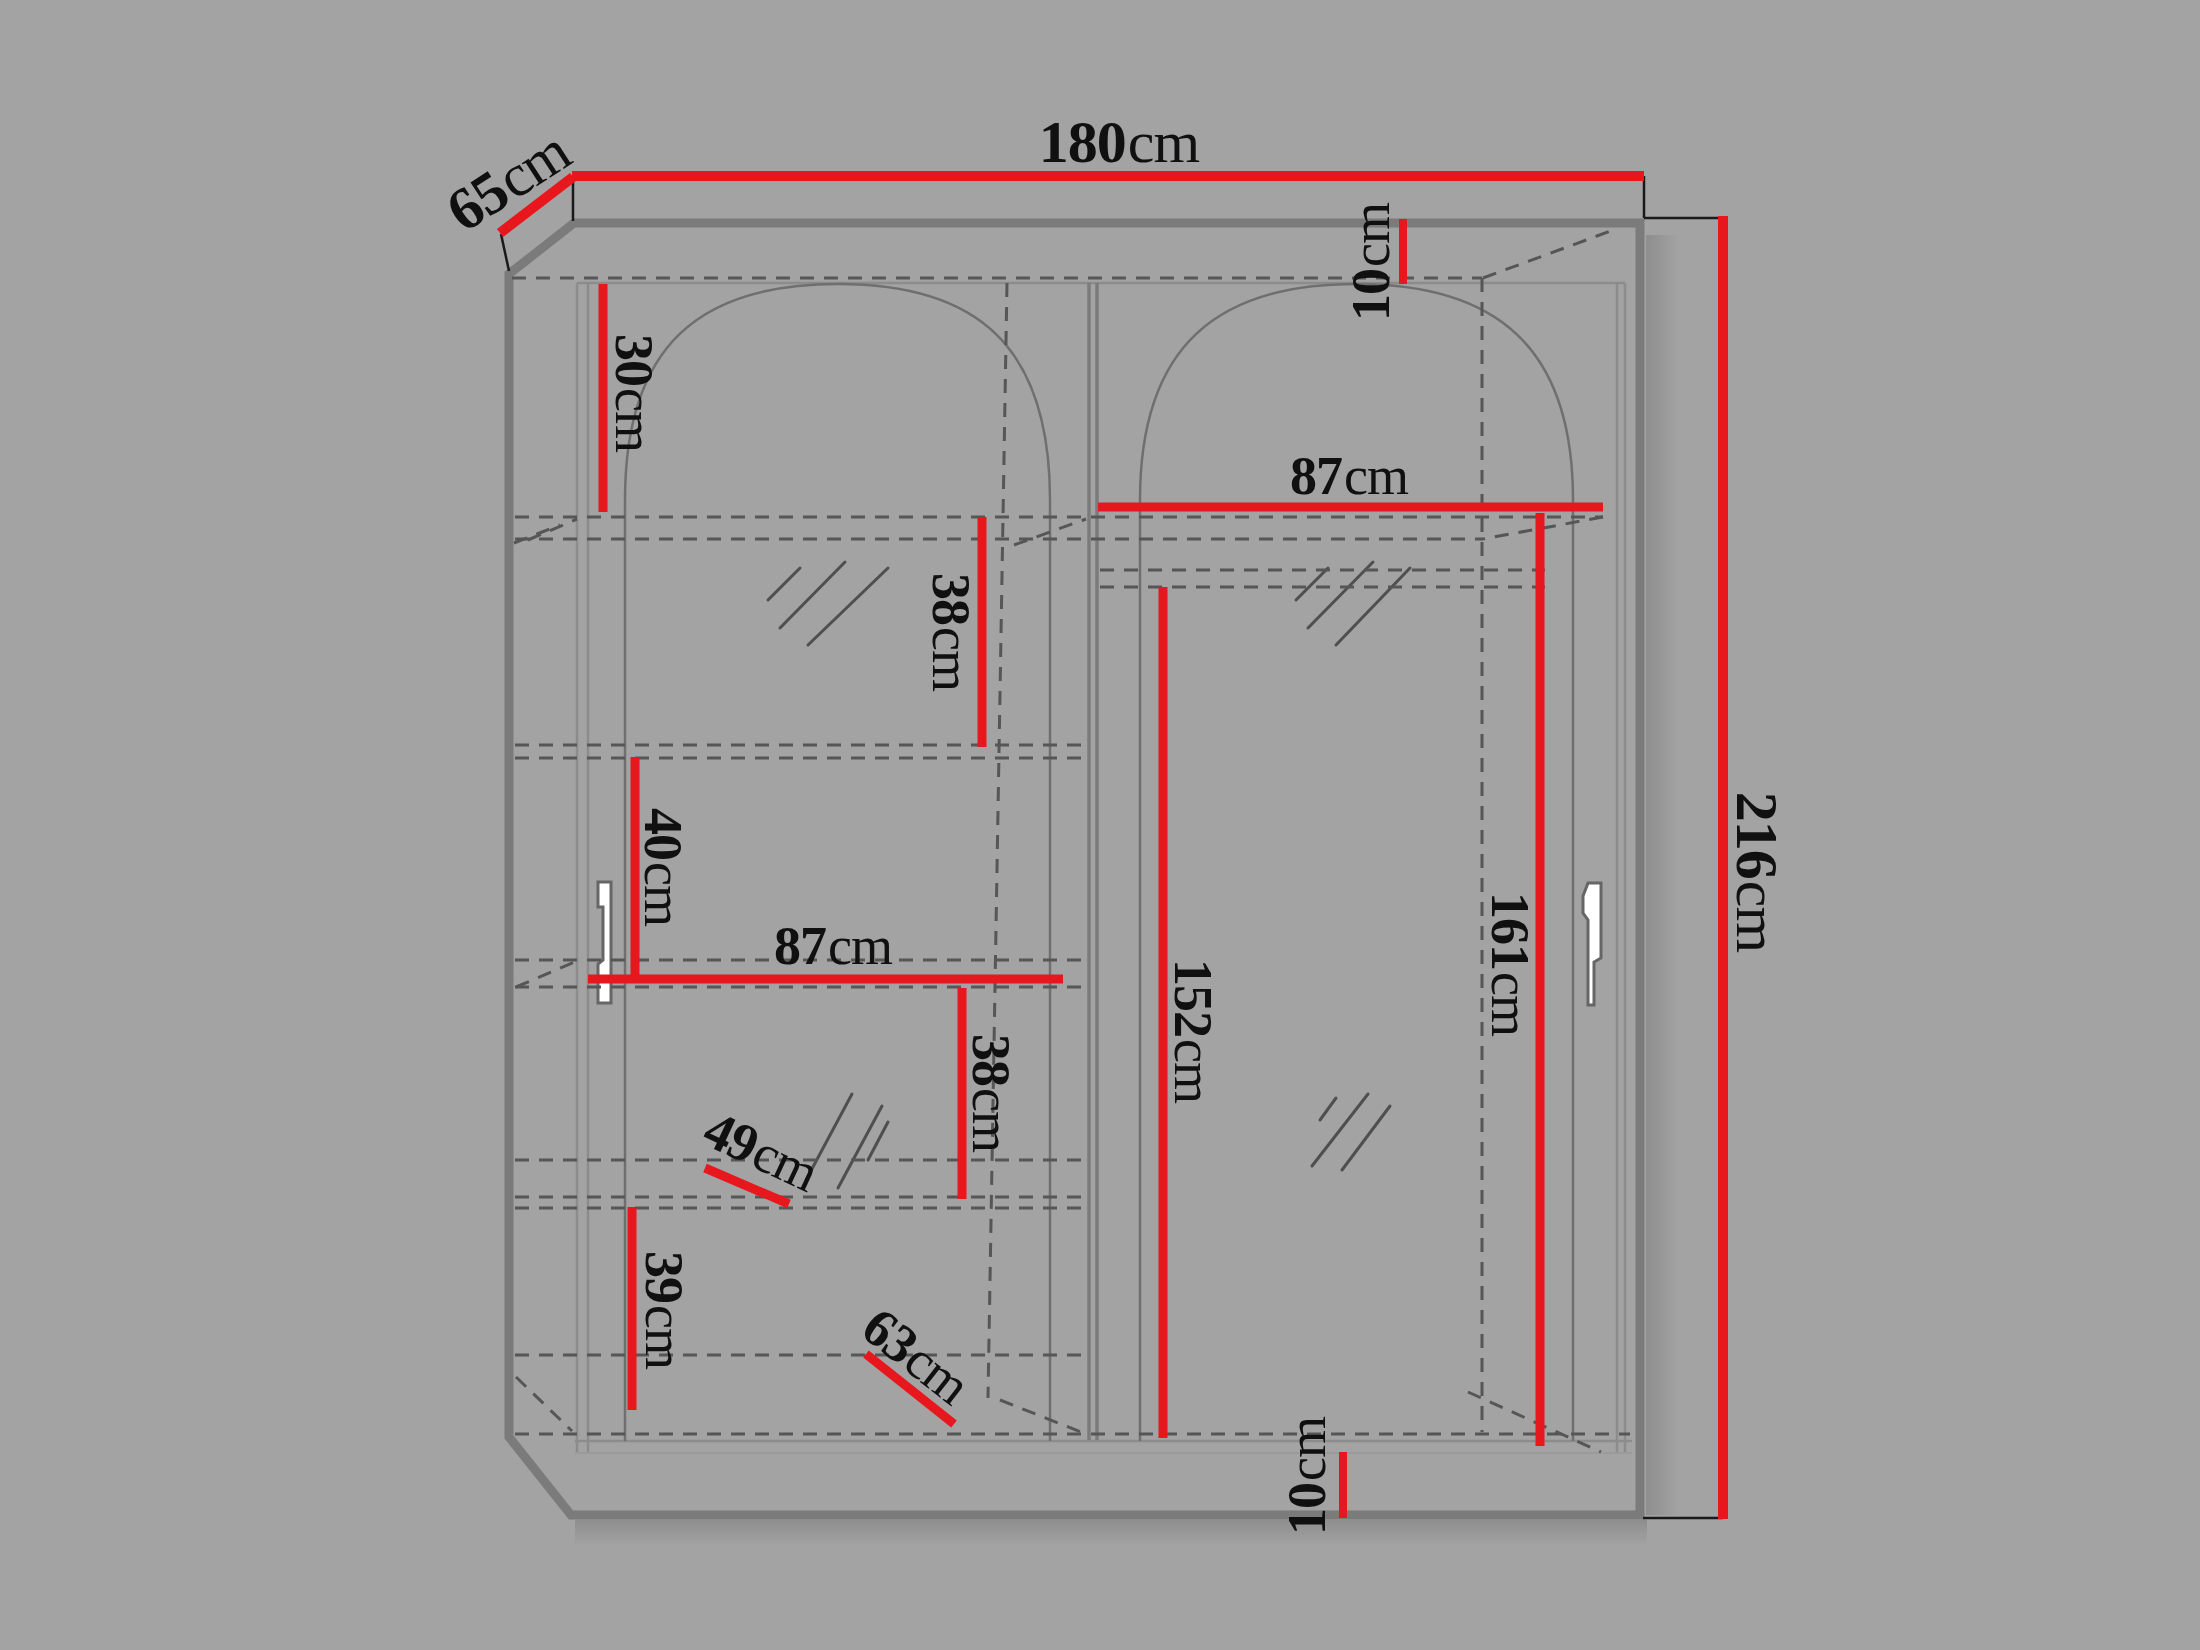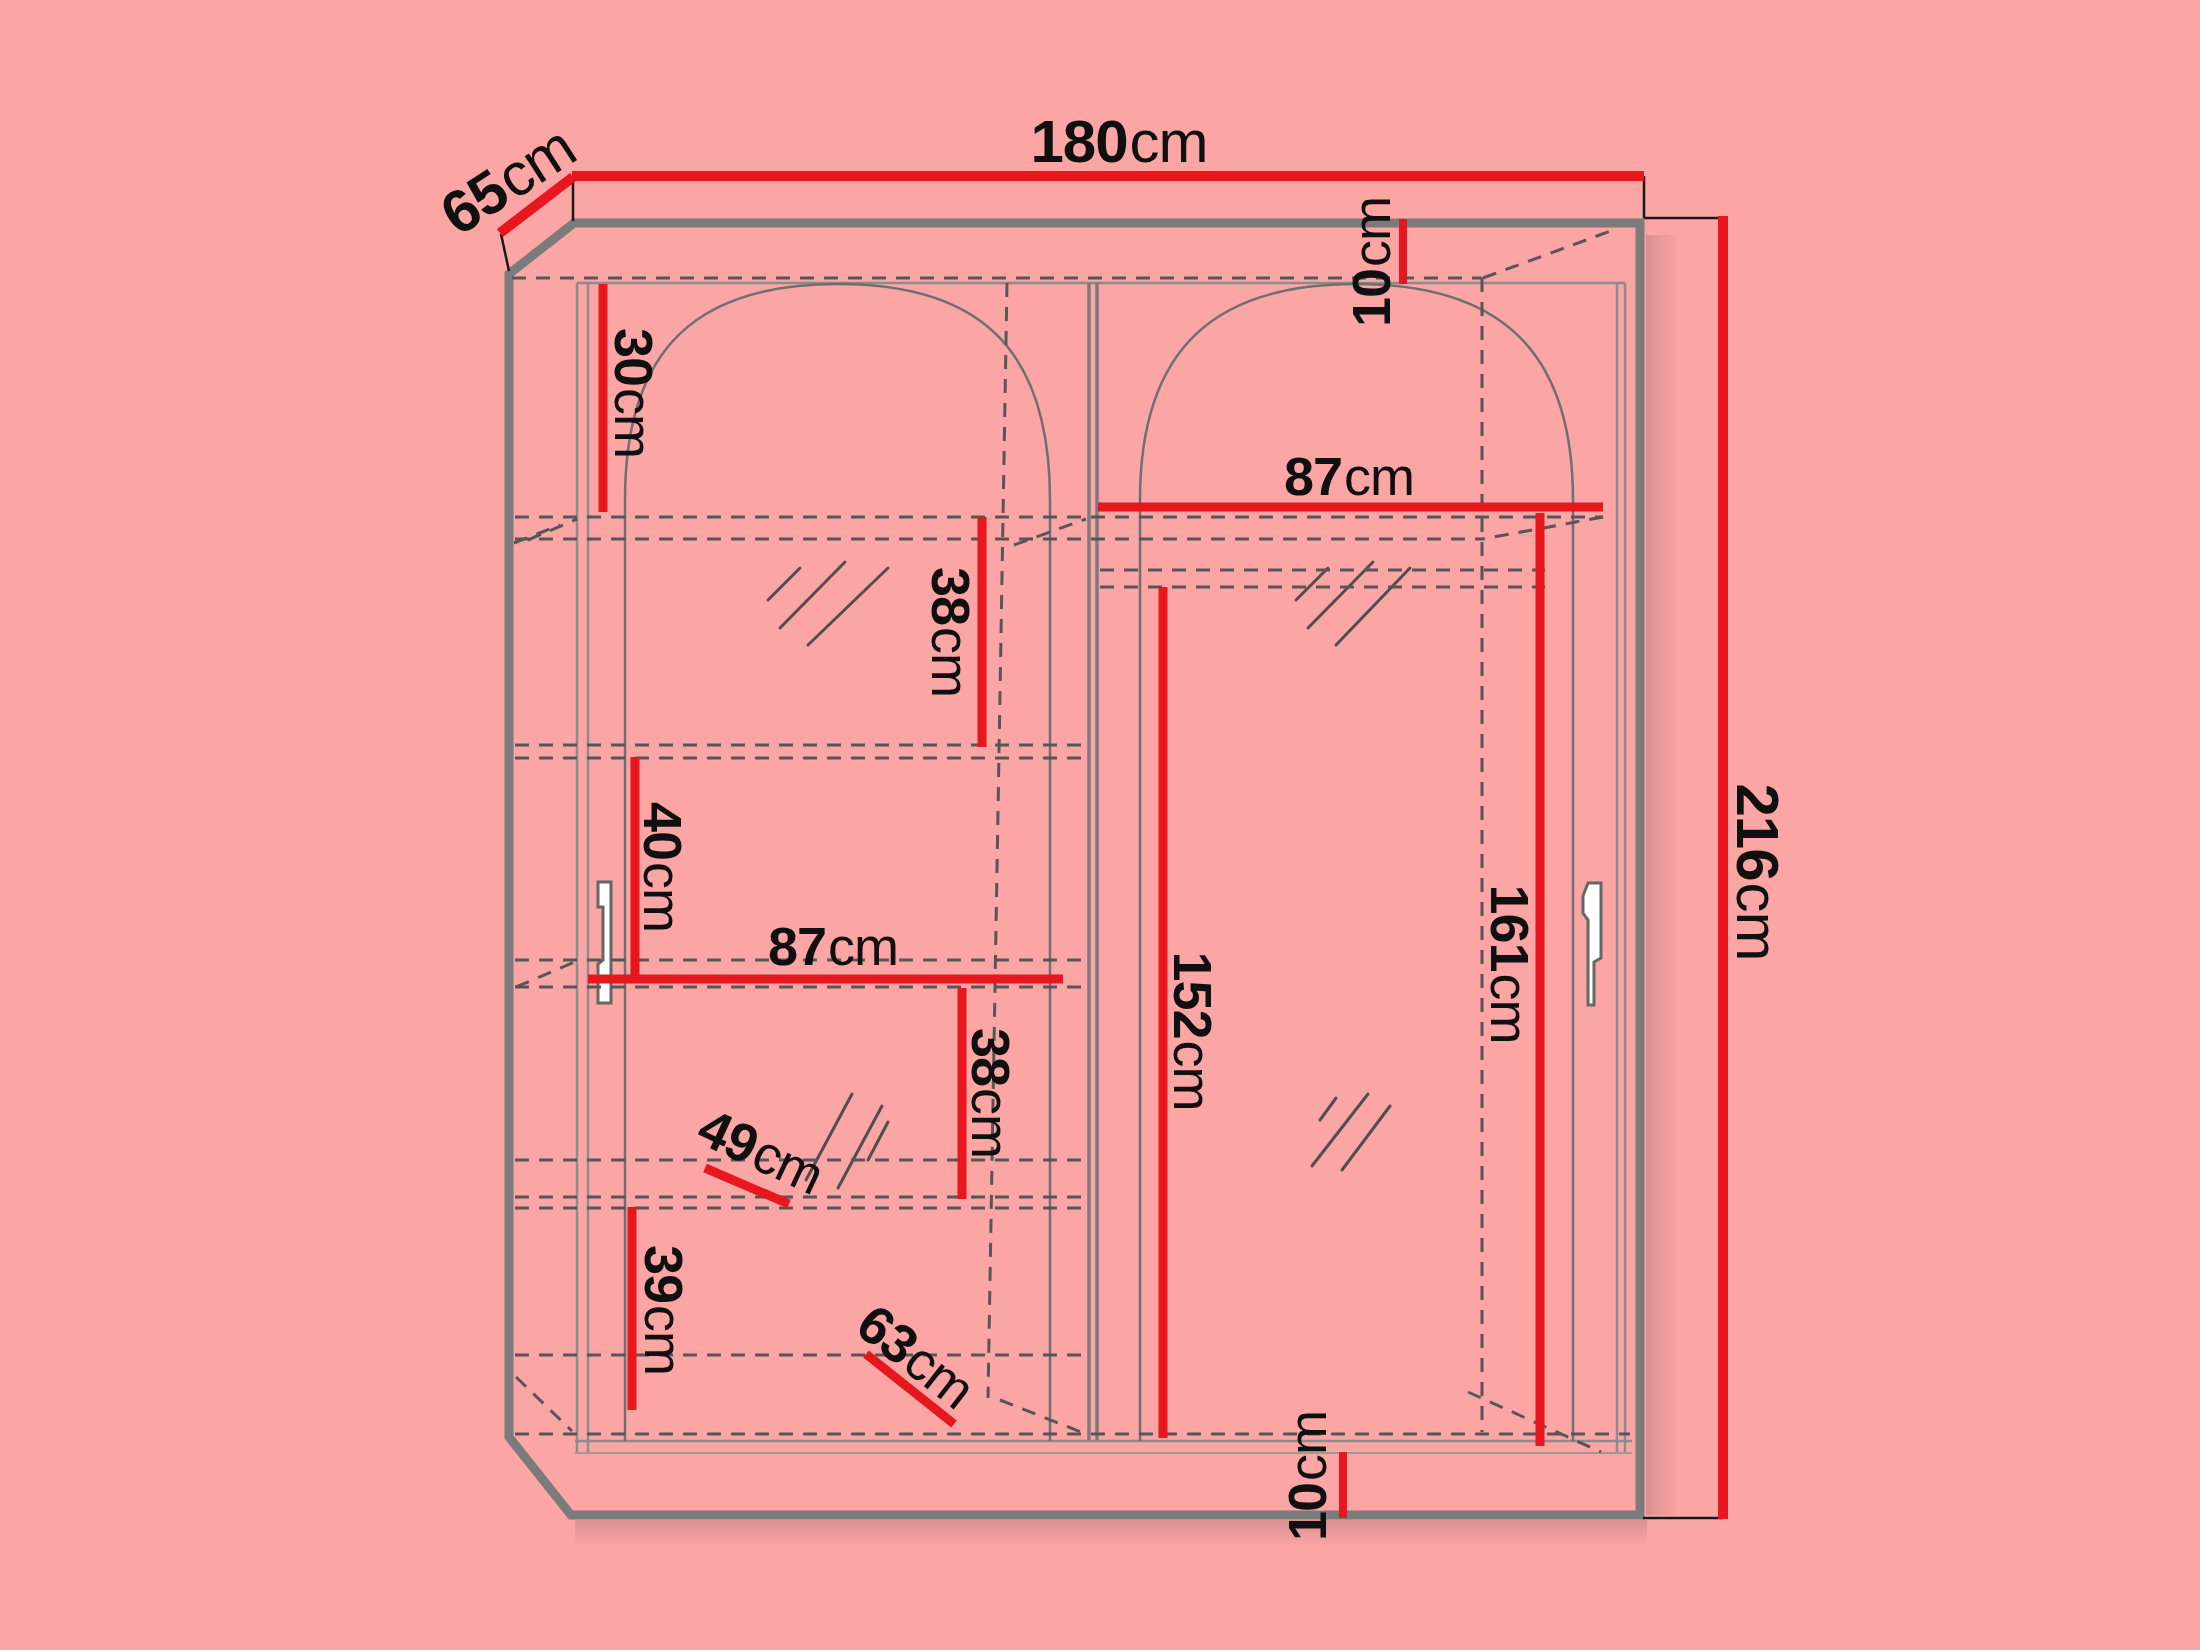--- a/index.html
+++ b/index.html
@@ -1,21 +1,21 @@
 <!DOCTYPE html>
 <html><head>
 <meta charset="utf-8">
 <style>
   html,body{margin:0;padding:0;background:#ffffff;}
   .page{
     position:relative;
     width:2200px;height:1650px;
-    background:#fca5a5;
+    background:#a3a3a3;
     overflow:hidden;
-    font-family:Liberation Sans, sans-serif;
+    font-family:Liberation Serif, serif;
   }
   .drawing{position:absolute;left:0;top:0;width:2200px;height:1650px;}
   .dim-label{
     position:absolute;
     white-space:nowrap;
     color:#101010;
     transform:translate(-50%,-50%) rotate(var(--rot,0deg));
     line-height:1;
     letter-spacing:-1px;
   }

